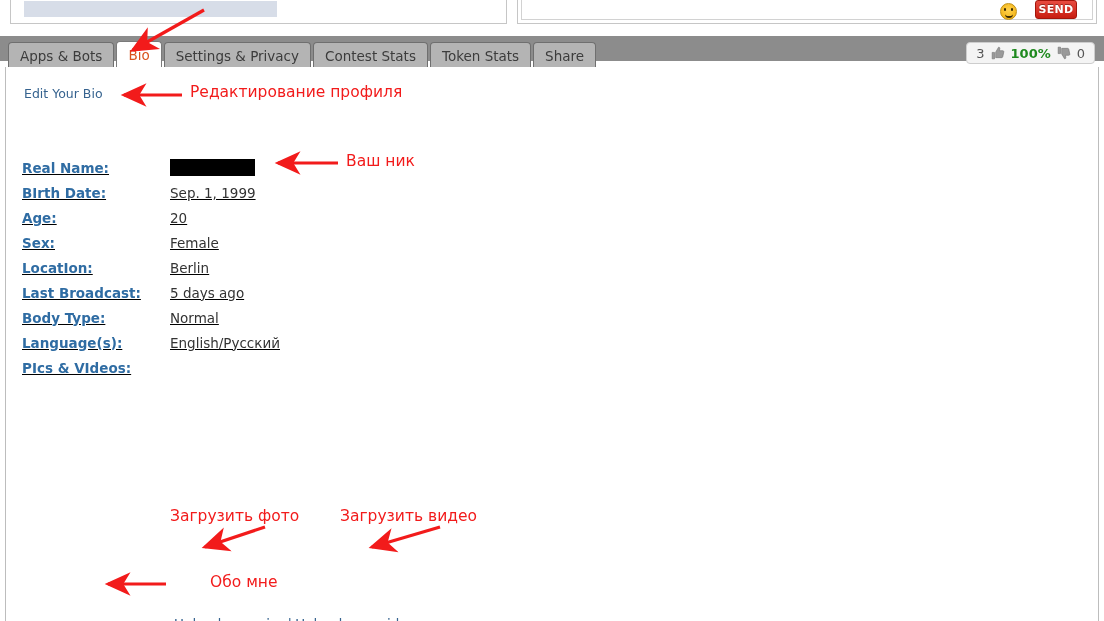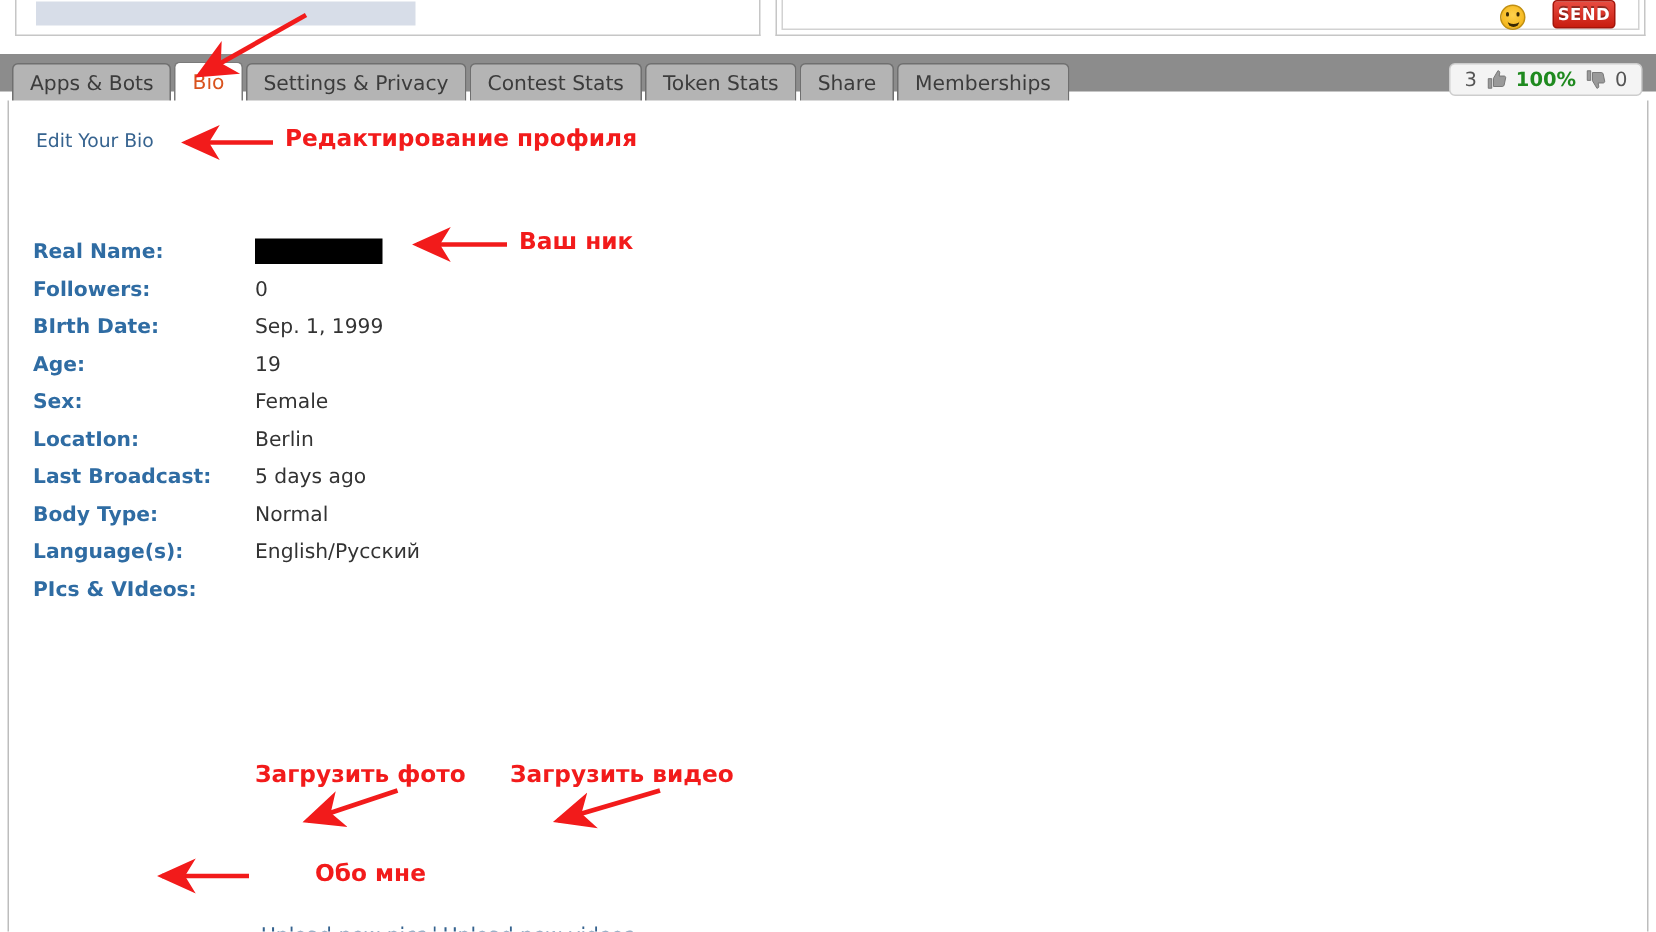--- a/index.html
+++ b/index.html
@@ -111,20 +111,21 @@
   }
   #edit-bio-link{
     position:absolute;left:18px;top:19px;
     font-size:12.5px;color:#36638f;cursor:pointer;
   }
 
   
   #bio-table{
     position:absolute;left:16px;top:88px;
     border-collapse:collapse;
+    text-decoration:underline;
   }
   #bio-table td{
     padding:0;height:25px;vertical-align:middle;
     font-size:13.5px;
   }
   td.bio-label{
     color:#2f6ca3;font-weight:bold;width:148px;
     white-space:nowrap;
   }
   td.bio-value{
@@ -144,21 +145,21 @@
   #upload-links .sep{color:#36638f;margin:0 3px;}
 
   
   #annotations{
     position:absolute;left:0;top:0;width:1104px;height:621px;
     pointer-events:none;
   }
   .anno-text{
     position:absolute;
     color:#f21b1b;
-    font-weight:bold;
+    font-weight:normal;
     font-size:15.5px;
     white-space:nowrap;
     font-family:"DejaVu Sans","Liberation Sans",sans-serif;
   }
   .anno-svg{position:absolute;left:0;top:0;}
 </style>
 </head>
 <body>
 
 <div id="top-strip">
@@ -173,21 +174,20 @@
 </div>
 
 <div id="tabbar">
   <div id="tabs">
     <div class="tab">Apps &amp; Bots</div>
     <div class="tab active">Bio</div>
     <div class="tab">Settings &amp; Privacy</div>
     <div class="tab">Contest Stats</div>
     <div class="tab">Token Stats</div>
     <div class="tab">Share</div>
-    <div class="tab">Memberships</div>
   </div>
 
   <div id="rating-widget">
     <span>3</span>
     <span class="thumb">
       <svg width="14" height="14" viewBox="0 0 24 24" aria-hidden="true">
         <path d="M2 11h4v11H2zM8 10.5 13 2c1.6 0 2.4 1.1 2.1 2.6L14.5 8H20c1.3 0 2.2 1.1 1.9 2.3l-1.7 8C20 19.3 19.1 20 18.1 20H8z" fill="#9a9a9a" stroke="#6f6f6f" stroke-width="1" stroke-linejoin="round"></path>
       </svg>
     </span>
     <span class="pct">100%</span>
@@ -206,30 +206,26 @@
 
   <table id="bio-table">
     <tbody>
       <tr>
         <td class="bio-label">Real Name:</td>
         <td class="bio-value">
           <span id="redaction-box"></span>
         </td>
       </tr>
       <tr>
-        <td class="bio-label">Followers:</td>
-        <td class="bio-value">0</td>
-      </tr>
-      <tr>
         <td class="bio-label">BIrth Date:</td>
         <td class="bio-value">Sep. 1, 1999</td>
       </tr>
       <tr>
         <td class="bio-label">Age:</td>
-        <td class="bio-value">19</td>
+        <td class="bio-value">20</td>
       </tr>
       <tr>
         <td class="bio-label">Sex:</td>
         <td class="bio-value">Female</td>
       </tr>
       <tr>
         <td class="bio-label">LocatIon:</td>
         <td class="bio-value">Berlin</td>
       </tr>
       <tr>

